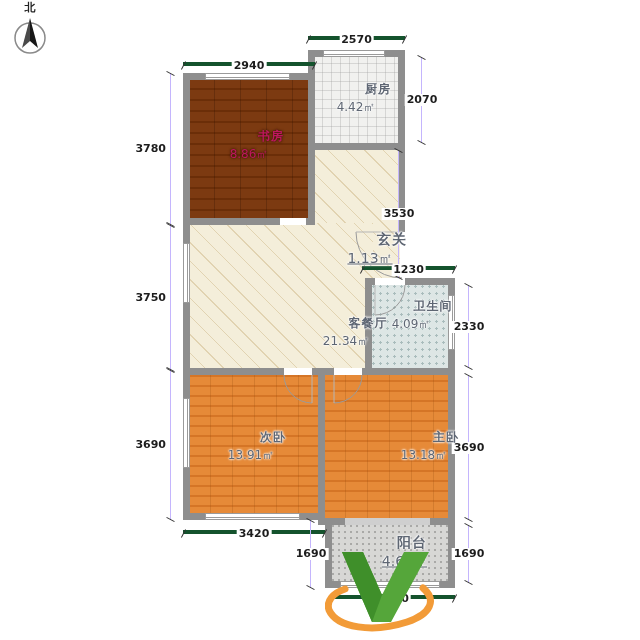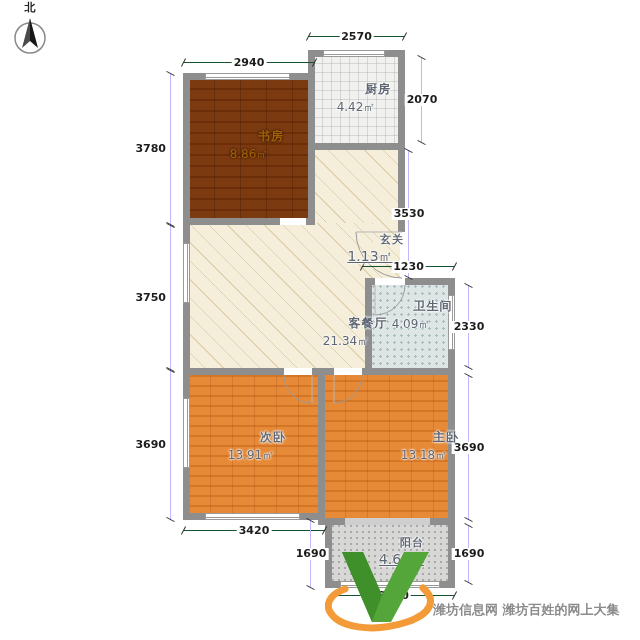--- a/index.html
+++ b/index.html
@@ -22,38 +22,38 @@
   .balcony-floor{background:radial-gradient(circle, #a9a9a7 1px, transparent 1.4px) 0 0/6px 6px #d7d7d5;}
   
   .wall{position:absolute;background:#8e8e8e;z-index:3;}
   .gap{position:absolute;background:#ffffff;z-index:4;}
   .gap-light{position:absolute;background:#cfcfcf;z-index:4;}
   .window{position:absolute;background:#ffffff;z-index:4;box-shadow:inset 0 0 0 1px #9a9a9a;}
   .window-h::after{content:'';position:absolute;left:0;right:0;top:50%;height:1px;background:#9a9a9a;}
   .window-v::after{content:'';position:absolute;top:0;bottom:0;left:50%;width:1px;background:#9a9a9a;}
   
   .dim{position:absolute;z-index:6;color:#1d1d1d;font-size:11px;font-weight:bold;}
-  .dim-h{border-top:1px solid #14532d;height:0;}
+  .dim-h{border-top:4px solid #14532d;height:0;}
   .dim-v{border-left:1px solid #c4b5fd;width:0;}
   .dim-h::before,.dim-h::after{content:'';position:absolute;width:1px;height:9px;background:#333;
       top:-5px;transform:rotate(28deg);}
   .dim-h::before{left:0;} .dim-h::after{right:0;}
   .dim-v::before,.dim-v::after{content:'';position:absolute;width:9px;height:1px;background:#333;
       left:-5px;transform:rotate(28deg);}
   .dim-v::before{top:0;} .dim-v::after{bottom:0;}
   .dim span{position:absolute;left:50%;top:50%;transform:translate(-50%,-50%);
       background:#fff;padding:0 2px;white-space:nowrap;line-height:12px;}
   .dim-v.lbl-left span{left:auto;right:3px;transform:translateY(-50%);}
   
   .room-label{position:absolute;z-index:7;text-align:center;transform:translate(-50%,-50%);
       color:#5e6673;text-shadow:0 0 2px #fff,0 0 2px #fff,0 0 3px #fff;}
   .room-label .rname{font-size:12px;font-weight:bold;letter-spacing:1px;padding-left:44px;}
   .room-label .rarea{font-size:12px;margin-top:1px;}
-  .room-label.on-dark{color:#a16207;text-shadow:0 0 2px rgba(50,20,0,.9),0 0 3px rgba(50,20,0,.7);}
-  .room-label.small .rname{font-size:11px;} .room-label.small .rarea{font-size:14px;text-decoration:underline;}
+  .room-label.on-dark{color:#be185d;text-shadow:0 0 2px rgba(50,20,0,.9),0 0 3px rgba(50,20,0,.7);}
+  .room-label.small .rname{font-size:14px;} .room-label.small .rarea{font-size:14px;text-decoration:underline;}
   
   .arcs{position:absolute;left:0;top:0;z-index:5;}
   .compass{position:absolute;left:8px;top:0;z-index:9;}
   .compass .north{position:absolute;left:0;top:0;width:44px;text-align:center;
       font-size:11px;font-weight:bold;color:#222;}
   .watermark{position:absolute;z-index:10;}
   .wm-title{position:absolute;left:430px;top:560px;z-index:11;font-size:33px;font-weight:bold;
       color:#141414;letter-spacing:1px;white-space:nowrap;}
   .wm-sub{position:absolute;left:433px;top:601px;z-index:11;font-size:13px;font-weight:bold;
       color:#8b8b8b;white-space:nowrap;}
@@ -128,21 +128,21 @@
   <div class="dim dim-v lbl-left" style="left:170px;top:225px;height:145px;">
       <span>3750</span>
     </div>
   <div class="dim dim-v lbl-left" style="left:170px;top:370px;height:150px;">
       <span>3690</span>
     </div>
 
   <div class="dim dim-v" style="left:421px;top:57px;height:86px;">
       <span>2070</span>
     </div>
-  <div class="dim dim-v" style="left:408px;top:150px;height:128px;">
+  <div class="dim dim-v" style="left:398px;top:150px;height:128px;">
       <span>3530</span>
     </div>
   <div class="dim dim-h" style="left:362px;top:266px;width:93px;">
       <span>1230</span>
     </div>
   <div class="dim dim-v" style="left:468px;top:285px;height:83px;">
       <span>2330</span>
     </div>
   <div class="dim dim-v" style="left:468px;top:375px;height:145px;">
       <span>3690</span>
@@ -201,15 +201,14 @@
       <polygon points="22,6 14,36 22,29" fill="#4a4a4a"></polygon>
       <polygon points="22,6 30,36 22,29" fill="#171717"></polygon>
     </svg>
   </div>
 
   <svg class="watermark" width="120" height="95" viewBox="0 0 120 95" style="left:325px;top:542px;">
     <path d="M 98 46 C 112 58 106 72 82 80 C 48 91 12 86 4 68 C 1 59 8 51 20 47" fill="none" stroke="#f29b38" stroke-width="7" stroke-linecap="round"></path>
     <polygon points="17,10 47,80 66,80 104,10 79,10 57,53 38,10" fill="#55a63a"></polygon>
     <polygon points="17,10 38,10 57,53 47,80" fill="#3f8f2a"></polygon>
   </svg>
-  <div class="wm-sub">潍坊信息网 潍坊百姓的网上大集</div>
 
 </div>
 
 </body></html>

